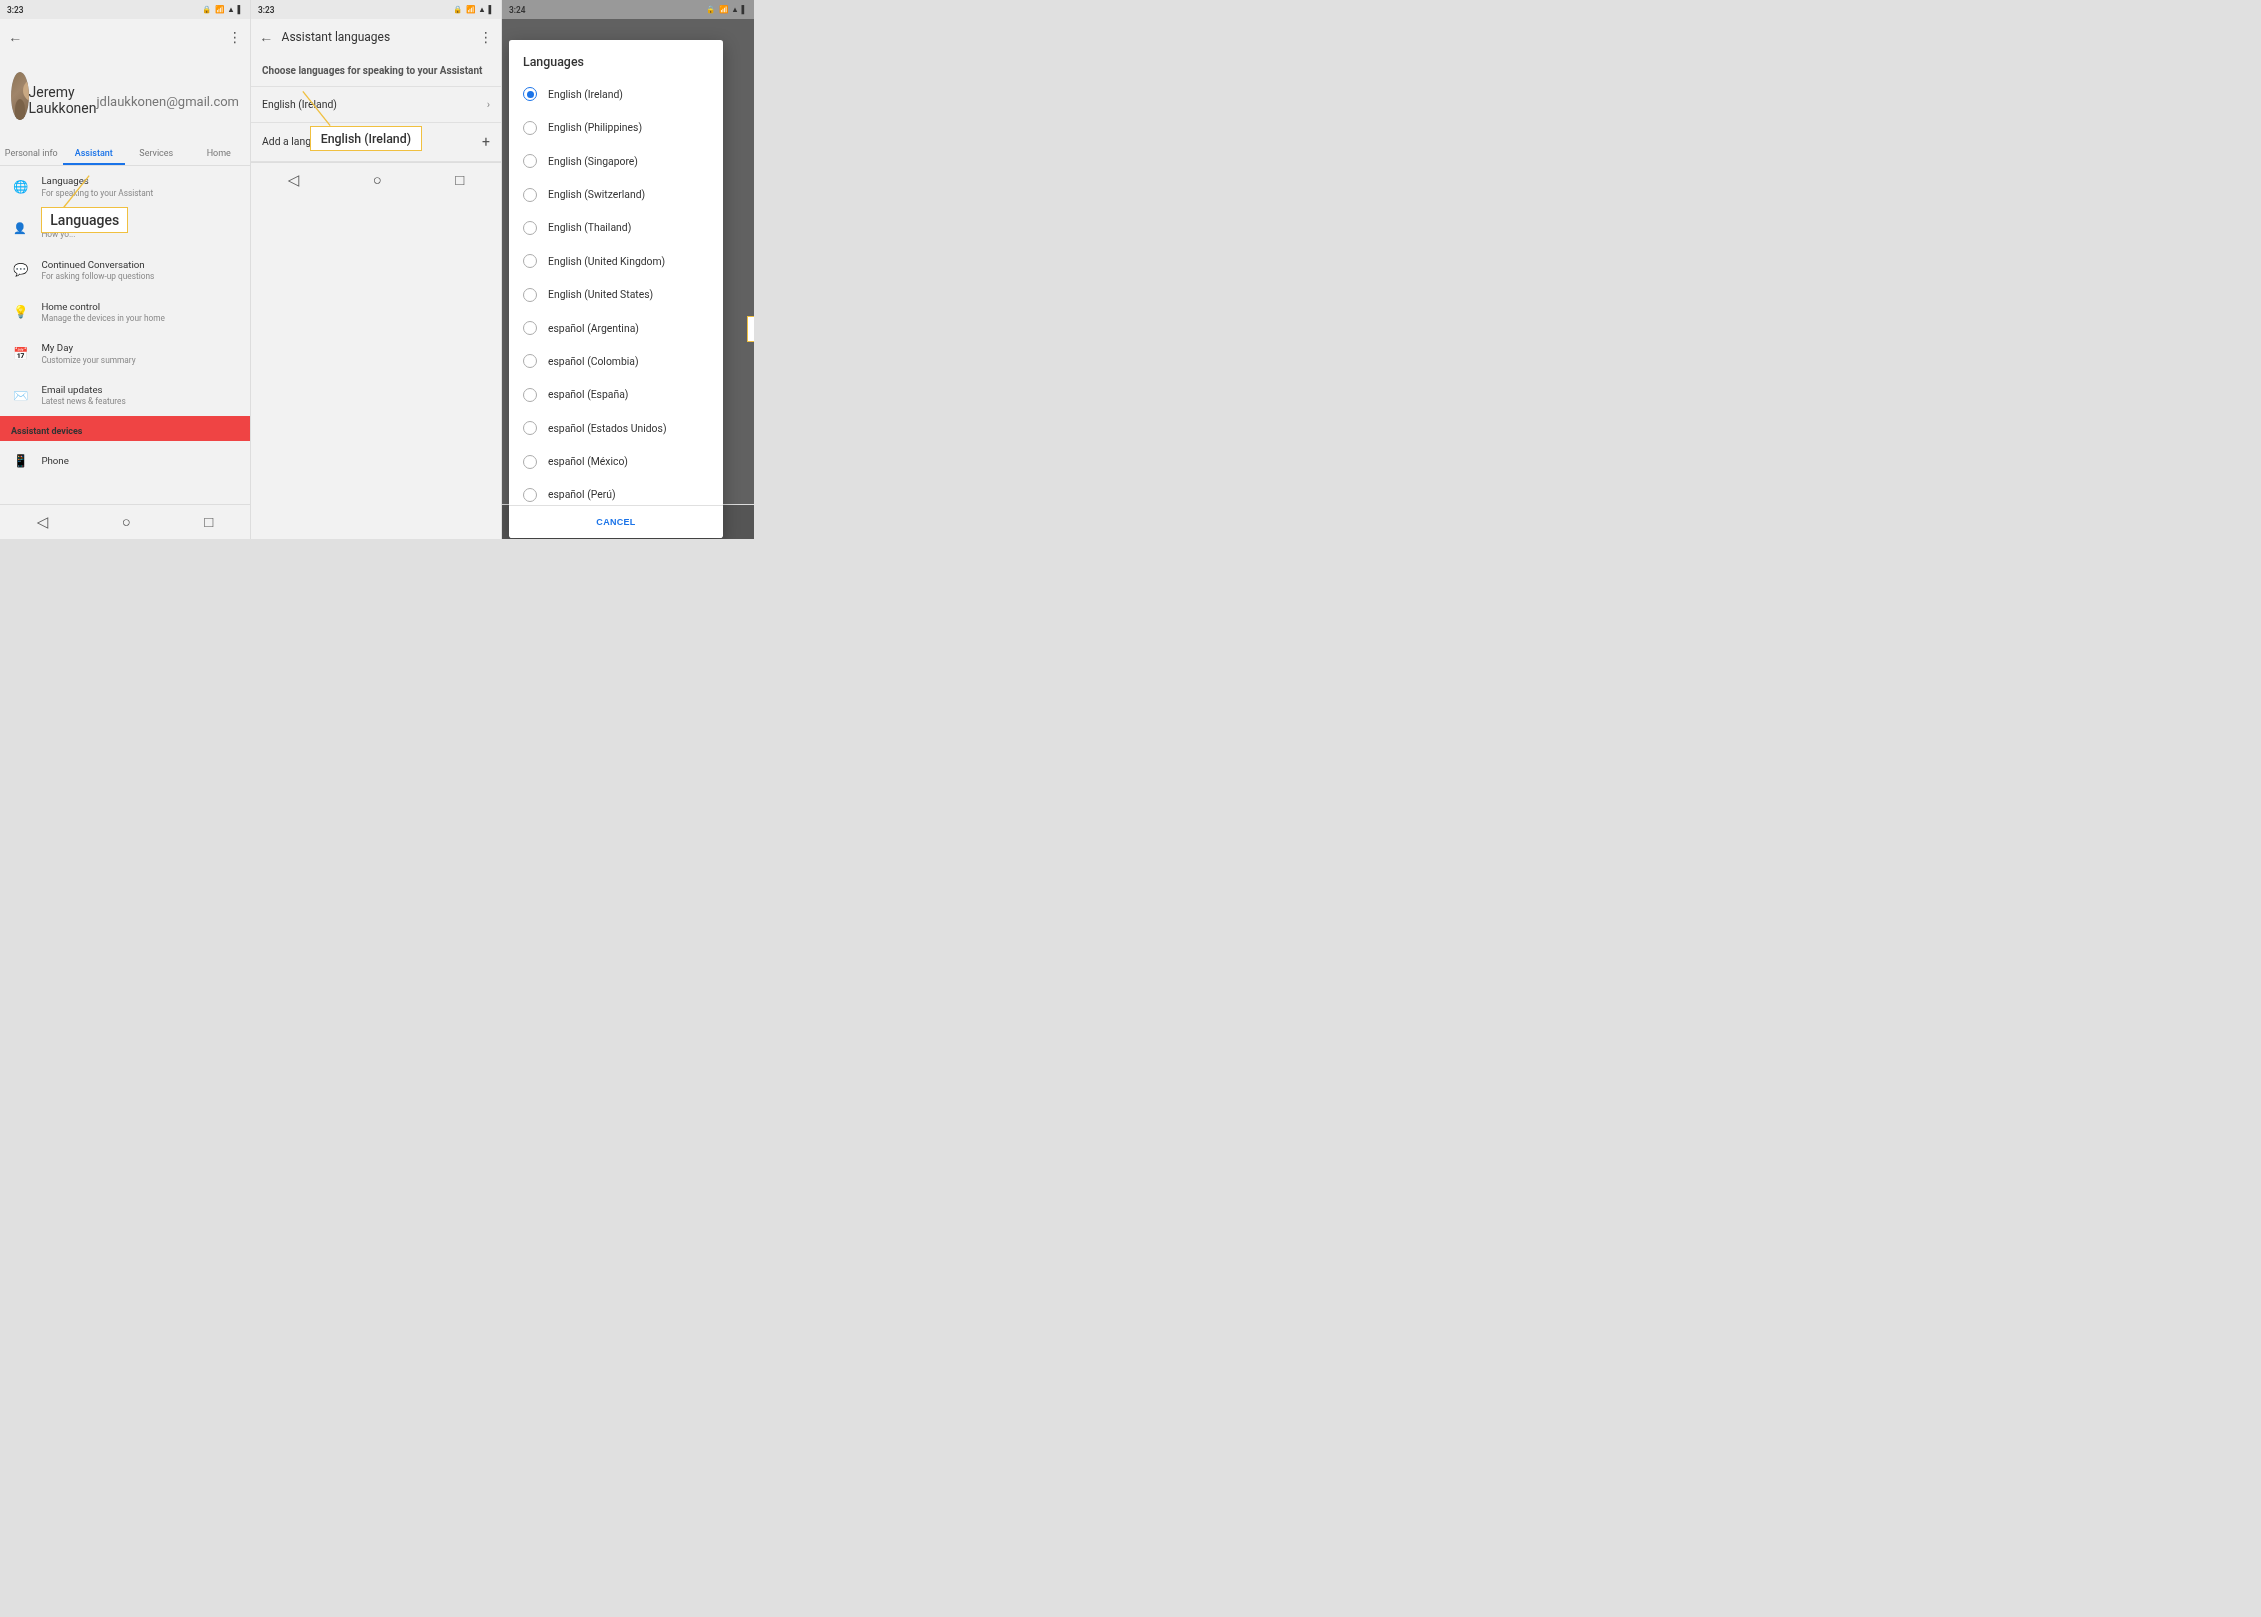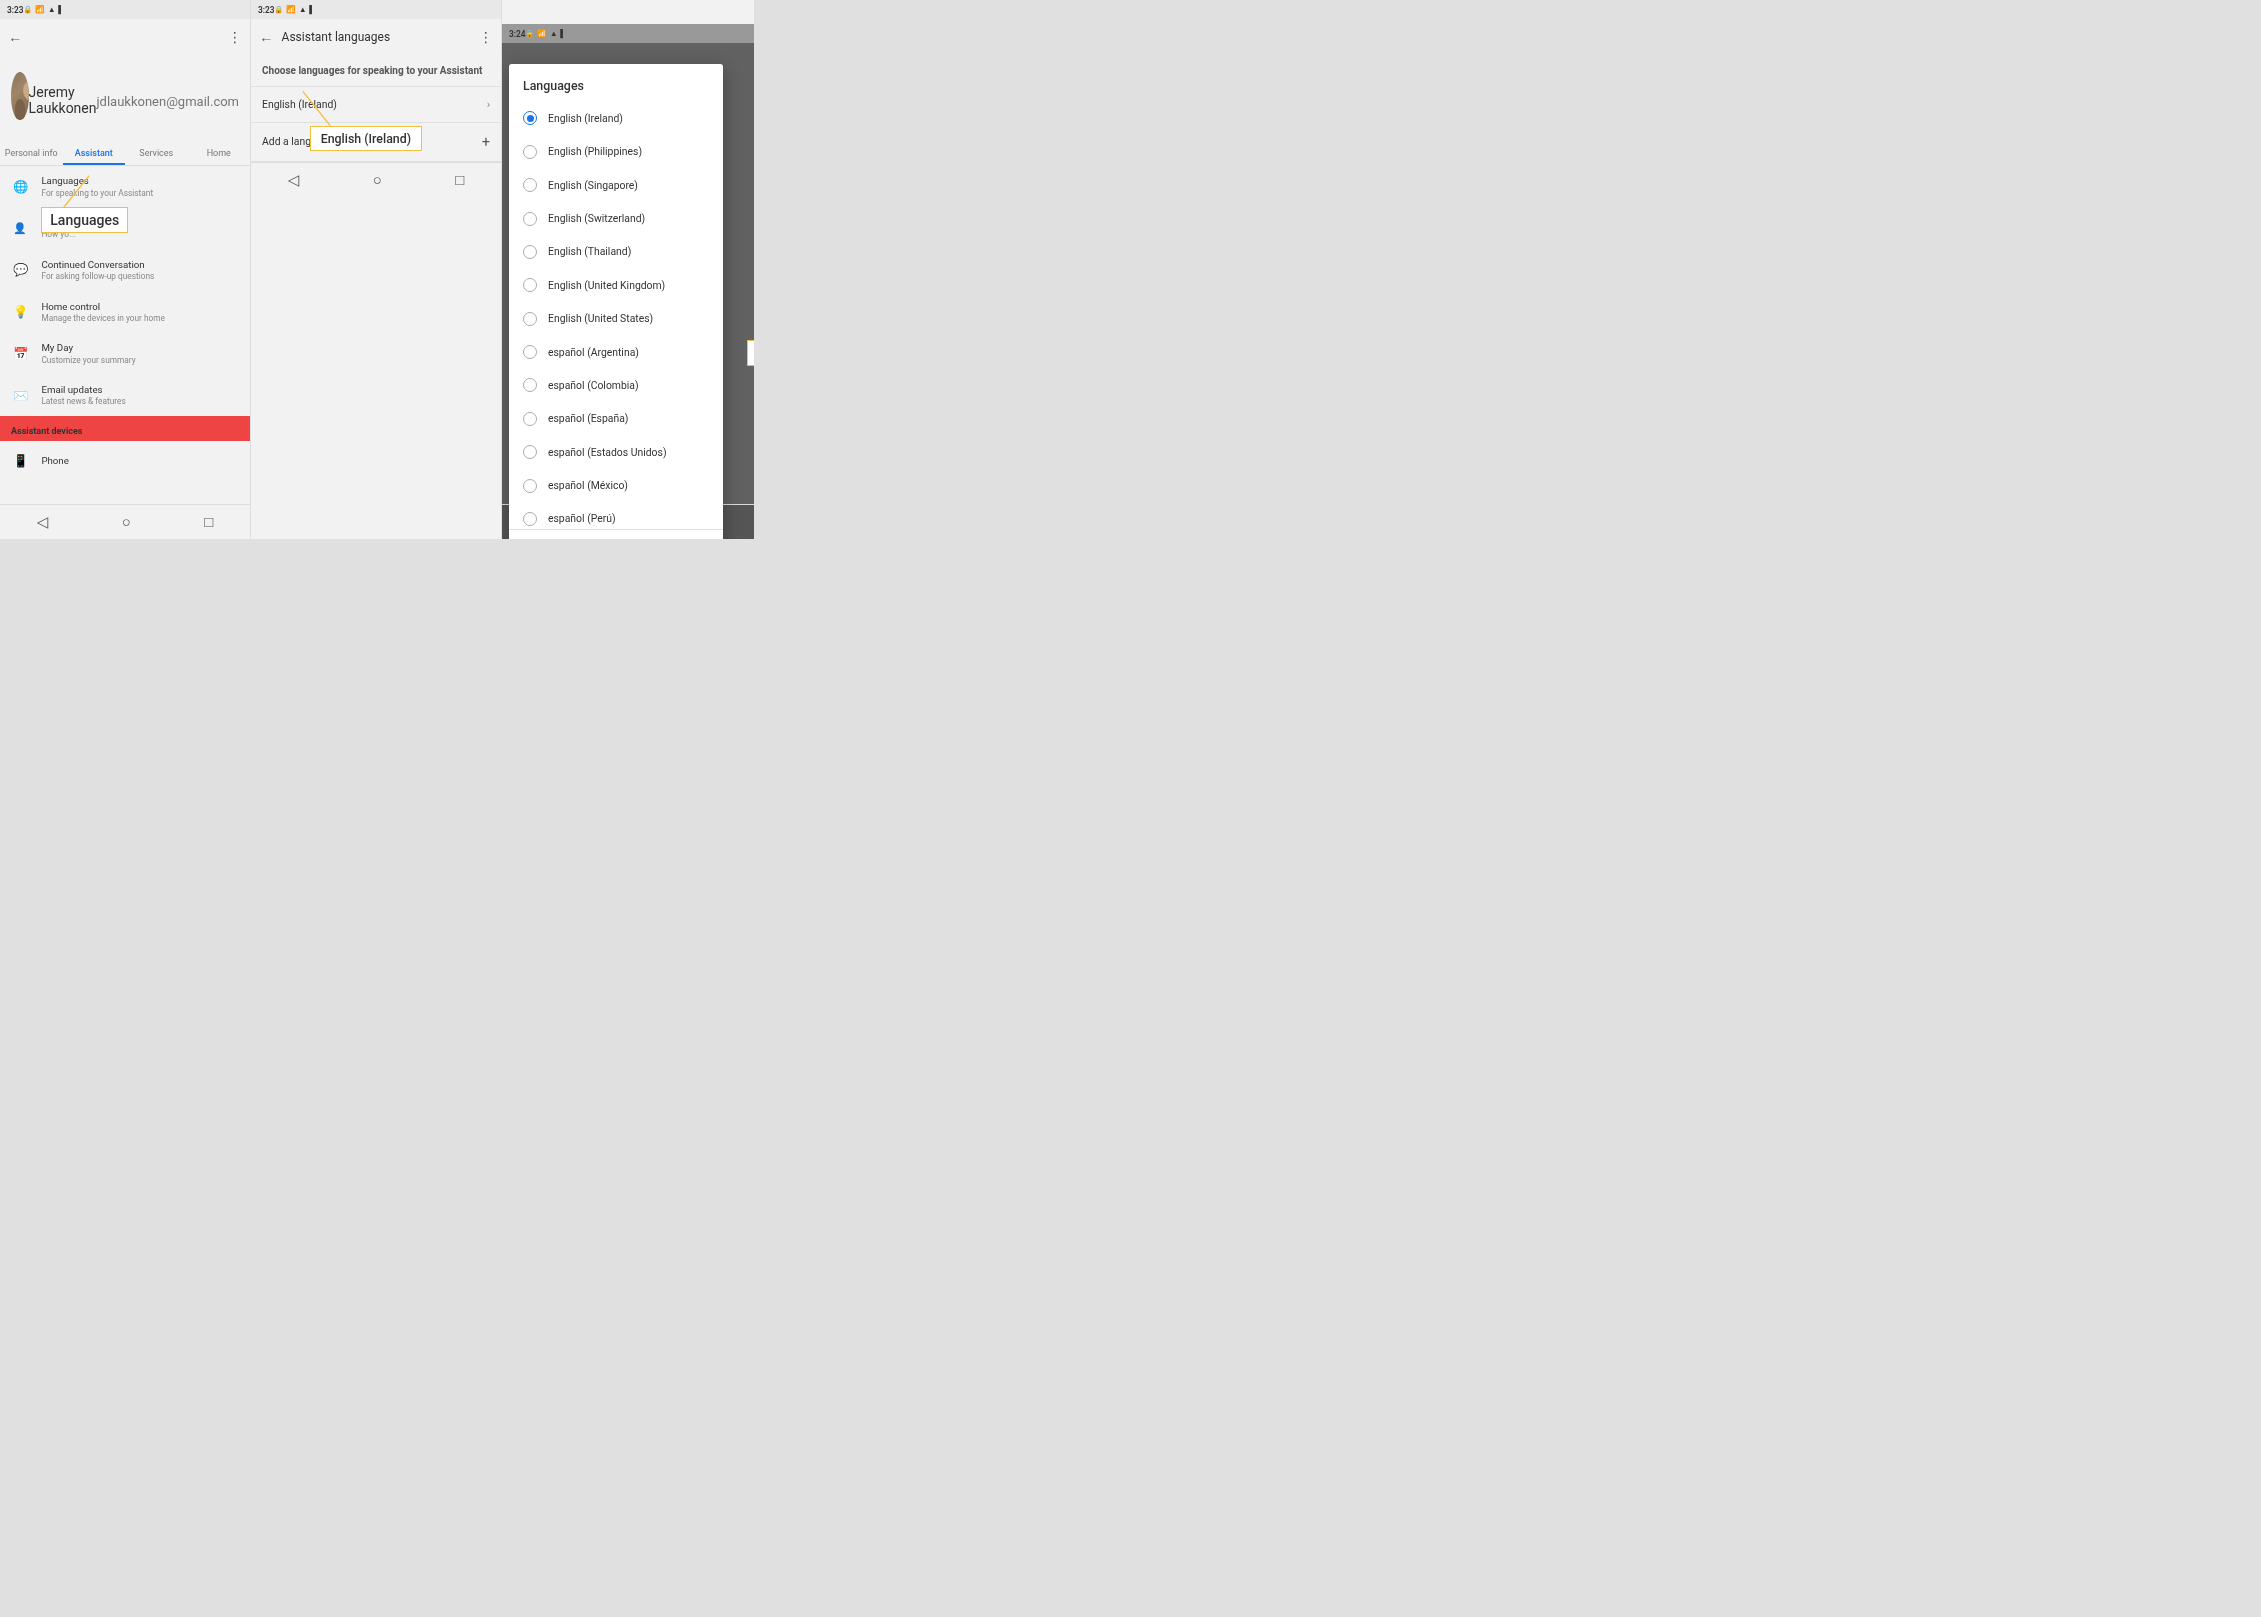--- a/index.html
+++ b/index.html
@@ -23,20 +23,21 @@
     .panel-left { width: 251px; border-right: 0.7px solid #ddd; }
     .panel-mid { width: 251px; border-right: 0.7px solid #ddd; }
     .panel-right { flex: 1; position: relative; }
 
     
     .status-bar {
       background: #e8e8e8;
       height: 19.4px;
       display: flex;
       align-items: center;
+      justify-content: space-between;
       padding: 0 7px;
       font-size: 7.6px;
       color: #333;
     }
     .status-bar-right { display: flex; align-items: center; gap: 2.8px; }
     .status-time { font-weight: 600; font-size: 8.3px; }
 
     
     .top-bar {
       background: #f2f2f2;
@@ -493,21 +494,21 @@
 
   <div class="bottom-nav">
     <span class="nav-btn">◁</span>
     <span class="nav-btn">○</span>
     <span class="nav-btn">□</span>
   </div>
 </div>
 
 <div class="panel panel-right">
 
-  <div class="status-bar" style="background:#999;margin-top:24px;">
+  <div class="status-bar" style="background:#999;">
     <span class="status-time">3:24</span>
     <div class="status-bar-right">
       <span>🔒</span>
       <span>📶</span>
       <span>▲</span>
       <span>▌</span>
     </div>
   </div>
 
   <div style="flex:1; background:#b0b0b0; position:relative;">

